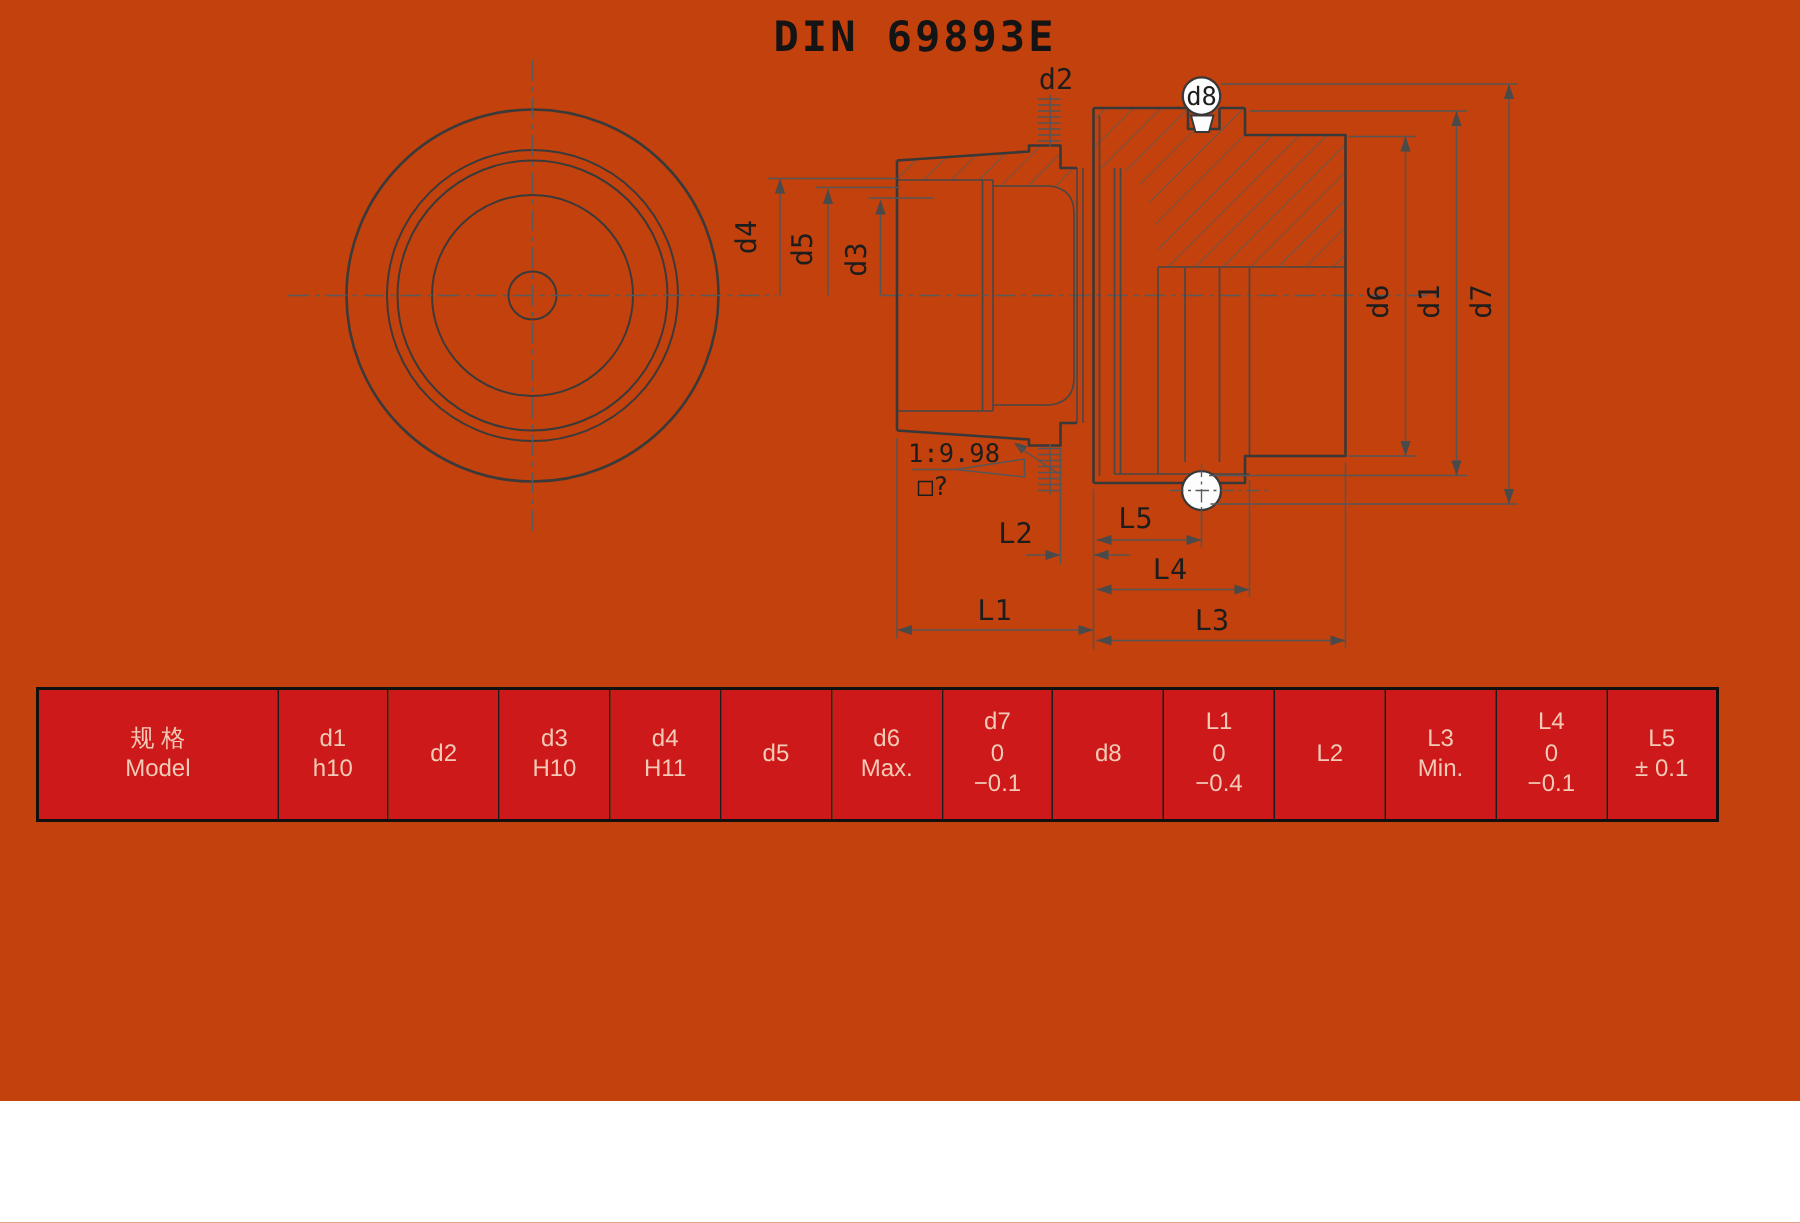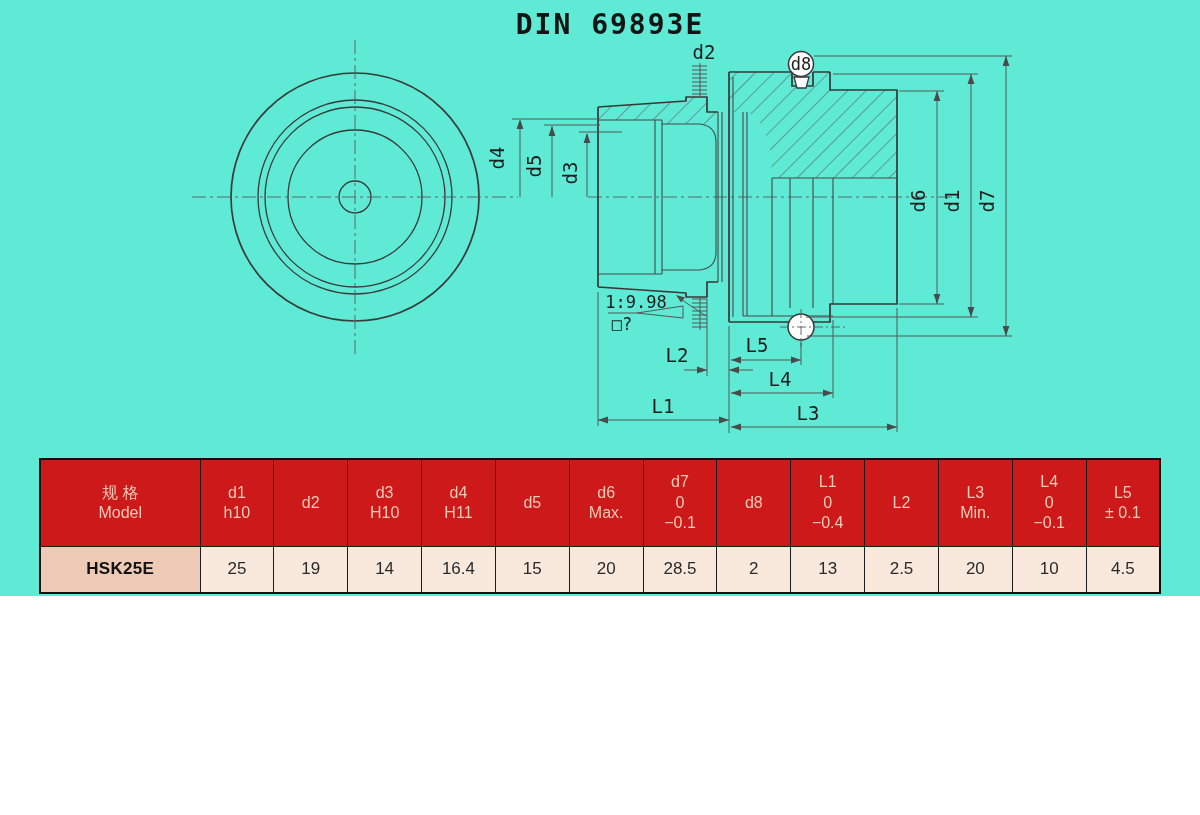--- a/index.html
+++ b/index.html
@@ -1,21 +1,21 @@
 <!DOCTYPE html>
 <html><head>
 <meta charset="utf-8">
 <style>
   html,body{margin:0;padding:0;background:#ffffff;}
-  .sheet{position:relative;width:1200px;height:596px;background:#5eead4;font-family:"Liberation Sans",sans-serif;overflow:hidden;}
+  .sheet{position:relative;width:1200px;height:734px;background:#c2410c;font-family:"Liberation Sans",sans-serif;overflow:hidden;}
   svg.drawing{position:absolute;left:0;top:0;}
   .dwg-title{font-family:"DejaVu Sans Mono",monospace;font-weight:700;font-size:28px;letter-spacing:2px;fill:#141414;}
   .dim-label{font-family:"DejaVu Sans Mono",monospace;font-size:19px;fill:#1d1d1d;}
   .dim-small{font-family:"DejaVu Sans Mono",monospace;font-size:17px;fill:#1d1d1d;}
-  table.spec{position:absolute;left:39px;top:458px;width:1122px;border-collapse:collapse;table-layout:fixed;border:2px solid #101010;}
+  table.spec{position:absolute;left:24px;top:458px;width:1122px;border-collapse:collapse;table-layout:fixed;border:2px solid #101010;}
   .spec th,.spec td{border:1px solid #1c1c1c;text-align:center;vertical-align:middle;padding:0;overflow:hidden;}
   .spec thead th{background:#cd1919;color:#f2cab7;font-weight:normal;font-size:16px;line-height:1.28;height:86px;}
   .spec thead th .hl{display:block;}
   .spec tbody tr{height:46px;}
   .spec td.model{background:#eccab5;font-weight:bold;font-size:17px;color:#101010;letter-spacing:.3px;}
   .spec td.val{background:#f9e9dc;font-size:17px;color:#2a2a2a;}
 </style>
 </head>
 <body>
 
@@ -194,31 +194,15 @@
             <span class="hl">0</span>
             <span class="hl">−0.1</span>
           </th>
         <th>
             <span class="hl">L5</span>
             <span class="hl">± 0.1</span>
           </th>
       </tr>
     </thead>
     <tbody>
-      <tr>
-        <td class="model">HSK25E</td>
-        <td class="val">25</td>
-        <td class="val">19</td>
-        <td class="val">14</td>
-        <td class="val">16.4</td>
-        <td class="val">15</td>
-        <td class="val">20</td>
-        <td class="val">28.5</td>
-        <td class="val">2</td>
-        <td class="val">13</td>
-        <td class="val">2.5</td>
-        <td class="val">20</td>
-        <td class="val">10</td>
-        <td class="val">4.5</td>
-      </tr>
     </tbody>
   </table>
 </div>
 
 </body></html>

